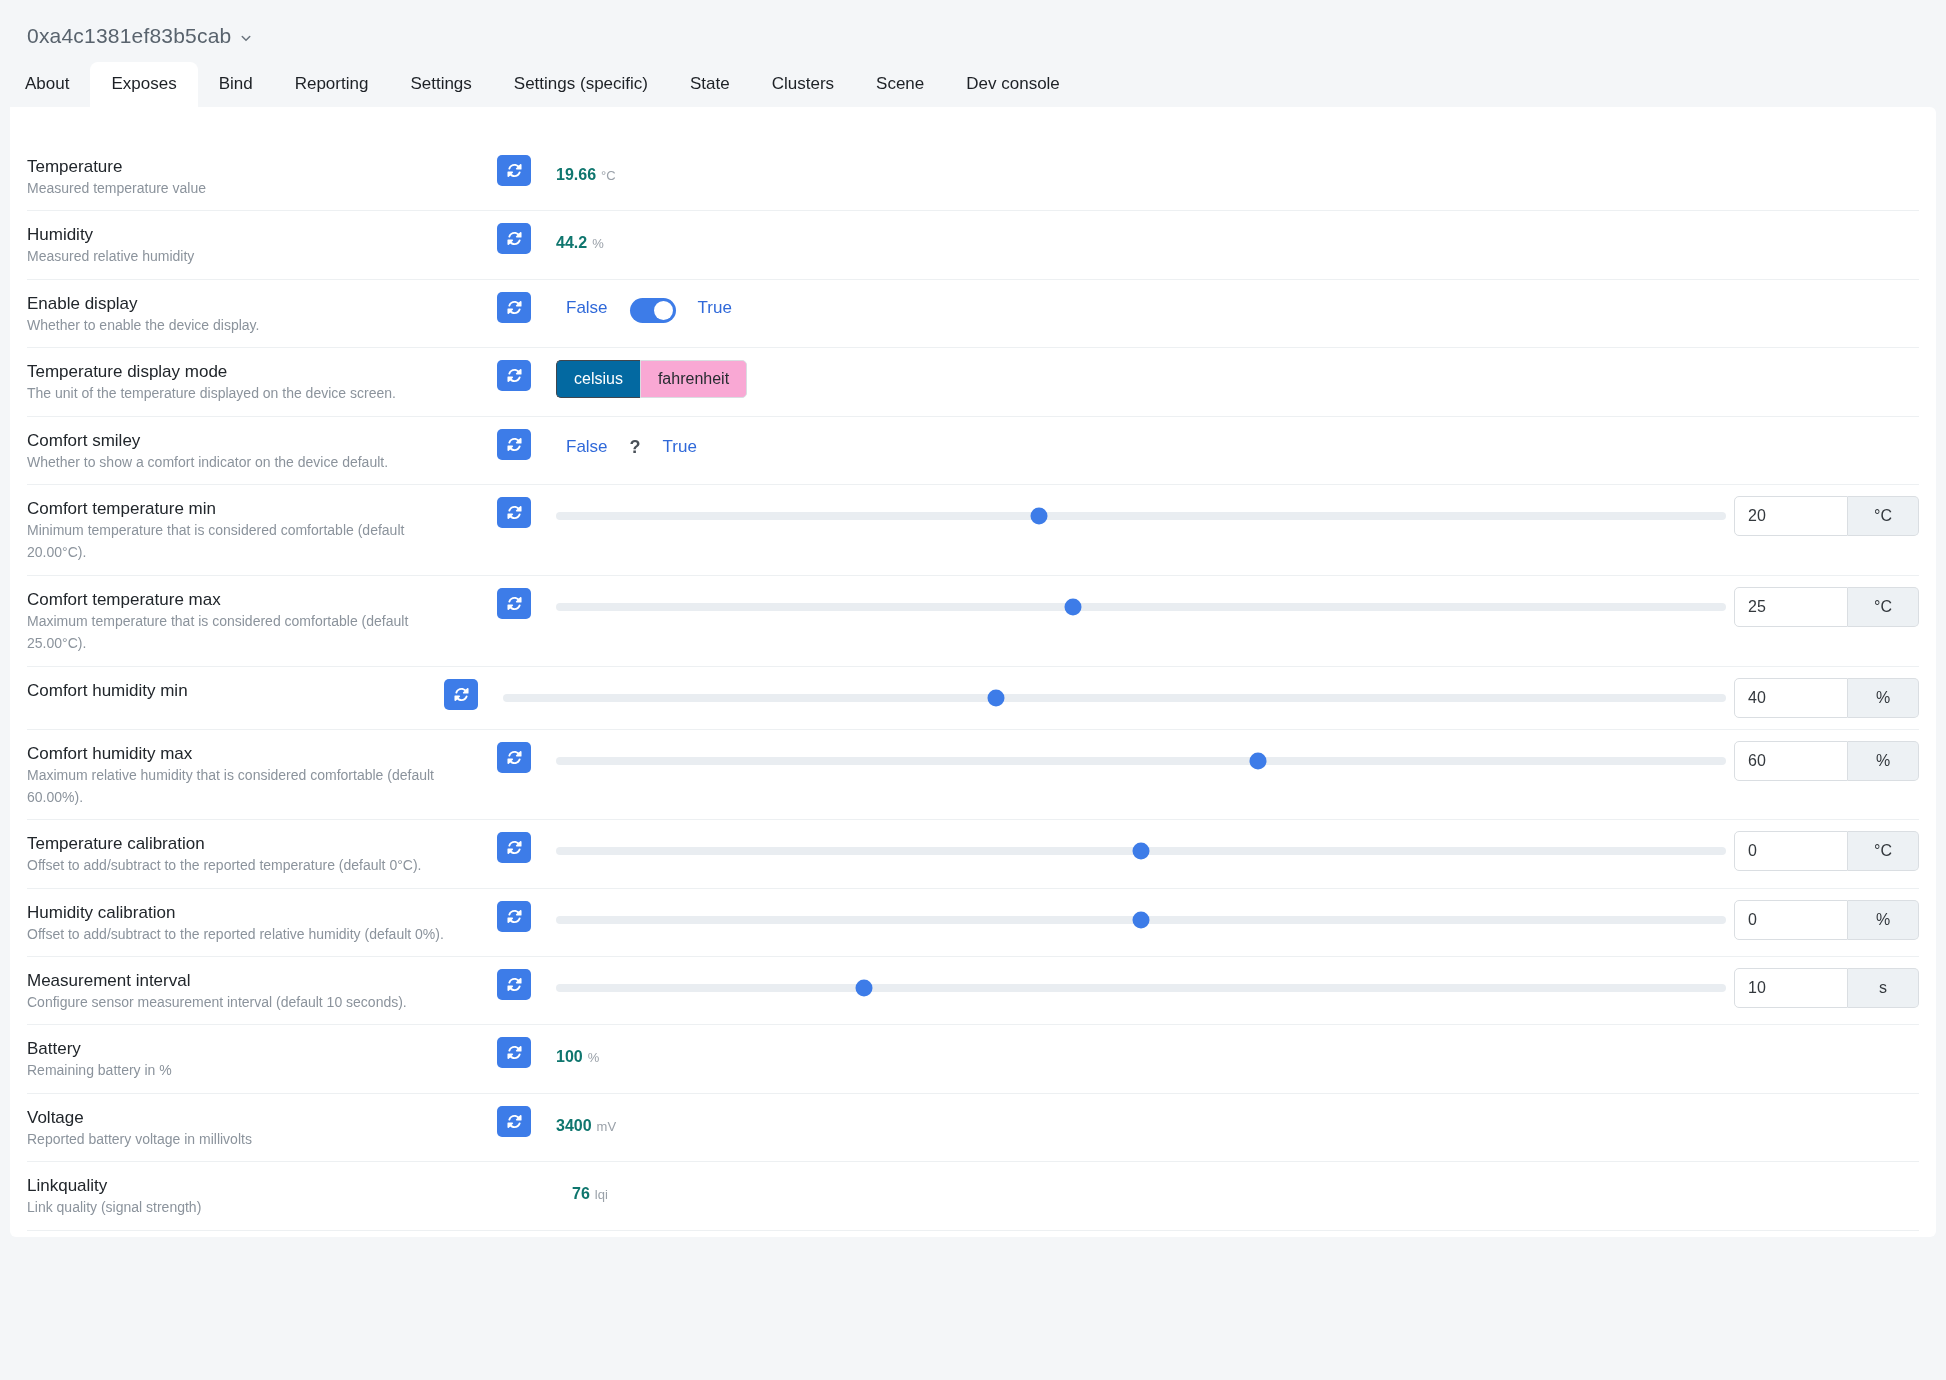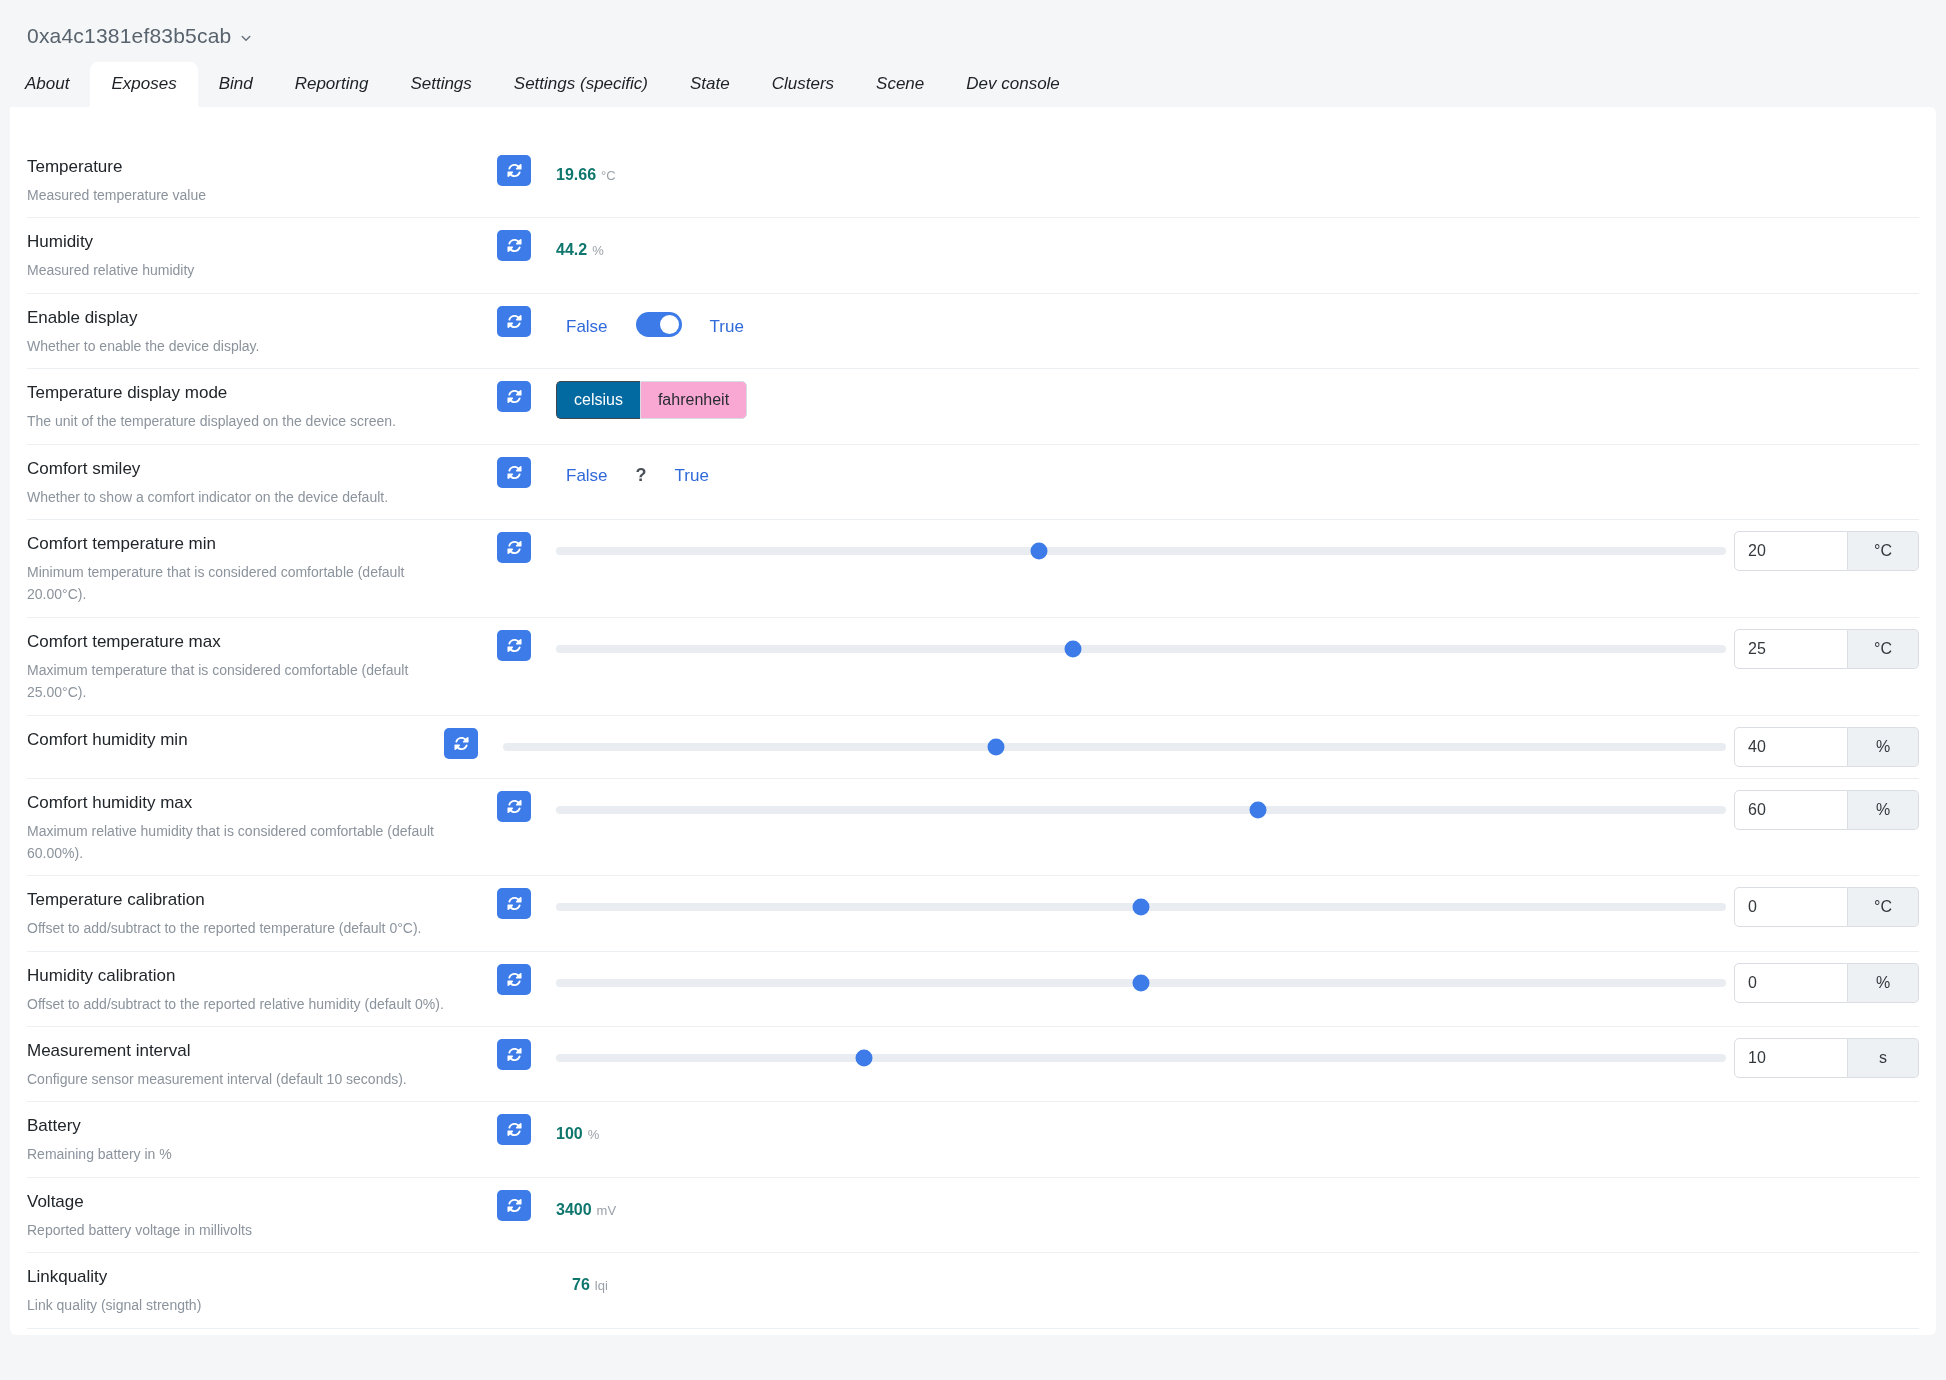--- a/index.html
+++ b/index.html
@@ -11,43 +11,43 @@
   }
   
   .page-header { padding: 24px 0 14px 27px; }
   .device-selector { display: inline-flex; align-items: center; gap: 9px; cursor: pointer; }
   .device-id { font-size: 21px; color: #59636d; letter-spacing: 0.2px; }
   .chev { width: 12px; height: 12px; margin-top: 4px; }
   .chev svg { display: block; stroke: #6a737d; }
   
   .tab-bar { display: flex; align-items: flex-end; padding-left: 4px; height: 45px; }
   .tab { font-size: 17px; color: #1d2126; padding: 12px 21px 13px 21px; border-radius: 8px 8px 0 0;
-         cursor: pointer; white-space: nowrap; font-style: italic; }
+         cursor: pointer; white-space: nowrap; }
   .tab.active { background: #ffffff; }
   
   .content-card { background: #ffffff; margin: 0 10px; border-radius: 0 6px 6px 6px;
                   padding: 36px 17px 6px 17px; }
   .expose-row { display: flex; align-items: flex-start; padding: 11px 0; border-bottom: 1px solid #edf0f2; }
   .expose-row:last-child { border-bottom: 1px solid #edf0f2; gap: 8px; }
   .label-col { flex: 0 0 417px; }
   .row-title { font-size: 17px; font-weight: 500; color: #21262b; padding-top: 3px; }
-  .row-desc { font-size: 14px; color: #8b939c; line-height: 1.6; margin-top: 7px; width: 470px;
+  .row-desc { font-size: 14px; color: #8b939c; line-height: 1.6; margin-top: 0; width: 470px;
               white-space: pre-line; }
   .btn-col { flex: 0 0 59px; padding-top: 1px; }
   .refresh-btn { width: 34px; height: 31px; border: none; border-radius: 5px; background: #3d7ce8;
                  display: flex; align-items: center; justify-content: center; cursor: pointer; }
   .refresh-btn svg { width: 15px; height: 15px; fill: #ffffff; }
   .control-col { flex: 1 1 auto; display: flex; align-items: center; min-height: 40px; }
   
   .value-wrap { padding-top: 2px; }
   .value-text { font-size: 16px; font-weight: 600; color: #0f766e; }
   .value-unit { font-size: 13px; color: #9aa1a9; margin-left: 5px; }
   
   .link-label { font-size: 17px; color: #3069d9; cursor: pointer; }
-  .toggle-wrap { display: flex; align-items: flex-end; gap: 28px; padding-left: 10px; }
+  .toggle-wrap { display: flex; align-items: flex-start; gap: 22px; padding-left: 10px; }
   .switch { width: 46px; height: 25px; border-radius: 13px; background: #3d7ce8; position: relative;
             cursor: pointer; }
   .switch .knob { position: absolute; top: 3px; left: 24px; width: 19px; height: 19px;
                   border-radius: 50%; background: #ffffff; }
   .qmark { font-size: 18px; font-weight: 600; color: #495057; }
   
   .segmented { display: inline-flex; }
   .seg-btn { font-size: 16px; padding: 9px 17px; border: 1px solid #d9dde1; background: #f9a8d4;
              color: #272c31; cursor: pointer; }
   .seg-btn:first-child { border-radius: 5px 0 0 5px; border-right: none; }

